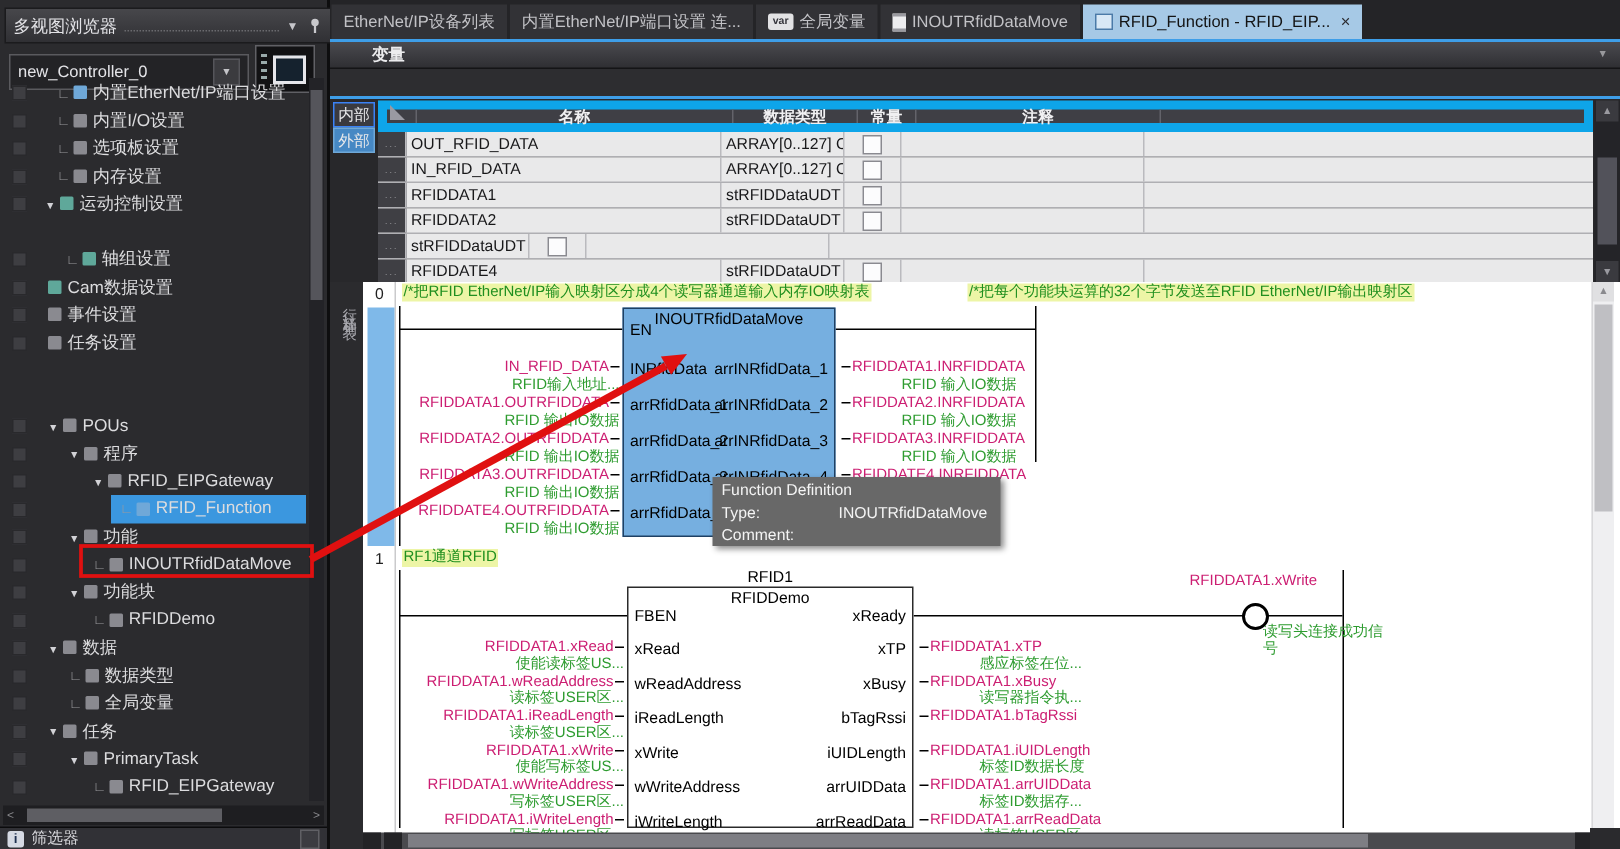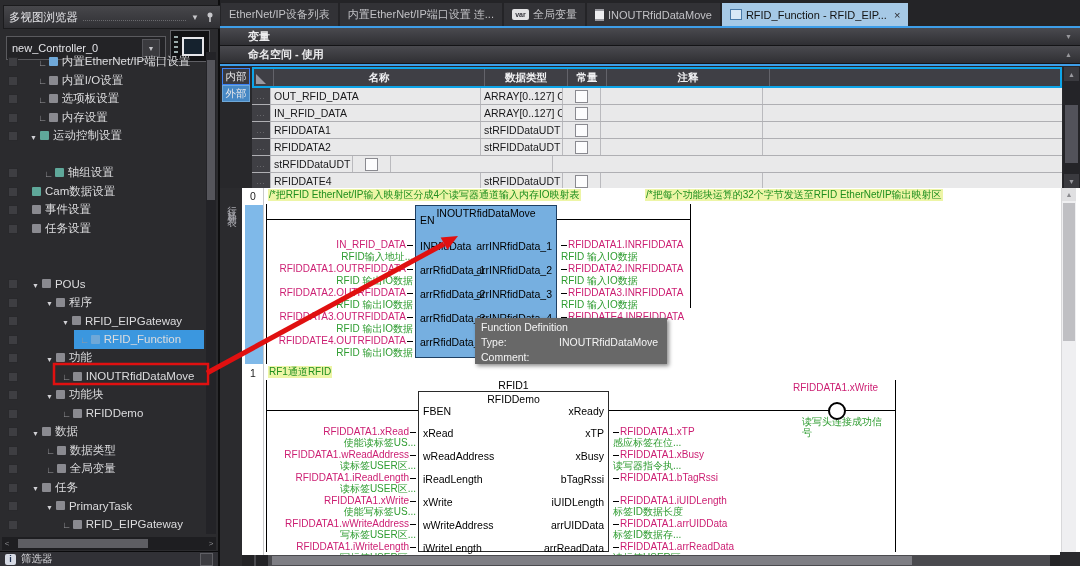--- a/index.html
+++ b/index.html
@@ -56,21 +56,21 @@
   .bar{position:absolute;left:0;width:860px;height:18px;background:linear-gradient(#4A4A4F,#2F2F33);
     border-bottom:1px solid #141416;color:#ECECEE;font-size:11px;font-weight:bold;display:flex;align-items:center;
     padding:0 8px 0 28px;box-sizing:border-box;}
   .bar .arr{margin-left:auto;color:#98989C;font-size:7px;}
   
   .vartable{position:absolute;left:0;top:64px;width:860px;height:124px;background:#28282B;border-top:2px solid #3E9EE8;box-sizing:border-box;}
   .side-tab{position:absolute;left:2px;width:28px;height:17px;font-size:10.5px;color:#E8E8EA;
     display:flex;align-items:center;justify-content:center;border:1px solid #3b82f6;background:#3A3A3F;box-sizing:border-box;}
   .side-tab.active{background:#4688C4;border-color:#6FA8D8;}
   .grid{position:absolute;left:32px;top:1px;width:810px;bottom:0;}
-  .thead{display:flex;height:21px;background:#3F3F45;border:2px solid #0ea5e9;color:#F0F0F2;font-size:10.5px;font-weight:bold;box-sizing:border-box;}
+  .thead{display:flex;height:21px;background:#3F3F45;border:6px solid #0ea5e9;color:#F0F0F2;font-size:10.5px;font-weight:bold;box-sizing:border-box;}
   .thead>div{border-right:1px solid #63636A;display:flex;align-items:center;justify-content:center;position:relative;}
   .c-handle{width:19px;} .c-name{width:210px;} .c-type{width:82px;} .c-const{width:38px;} .c-comment{width:162px;} .c-fill{flex:1;border-right:none!important;}
   .corner::after{content:"";position:absolute;left:2px;bottom:2px;border-left:10px solid #9A9AA2;border-top:10px solid transparent;}
   .trowt{display:flex;height:17px;background:#E9E9EA;border-bottom:1px solid #AFAFB3;color:#18181A;font-size:10.5px;box-sizing:border-box;}
   .trowt>div{border-right:1px solid #BABABE;display:flex;align-items:center;padding:0 3px;box-sizing:border-box;overflow:hidden;white-space:nowrap;}
   .trowt .c-handle{background:#3F3F44;color:#8A8A8E;font-size:7px;letter-spacing:1px;justify-content:center;padding:0;}
   .trowt .c-const{justify-content:center;}
   .cbx{width:11px;height:11px;background:#FCFCFD;border:1px solid #8A8A90;}
   .tbl-vscroll{position:absolute;right:0;top:1px;width:17px;bottom:0;background:#242428;}
   .tbl-vscroll .ab{position:absolute;left:1px;right:1px;height:14px;background:#3A3A3F;color:#9A9AA0;font-size:7px;display:flex;align-items:center;justify-content:center;}
@@ -88,21 +88,21 @@
   .rcomment{position:absolute;font-size:10px;line-height:12px;color:#1F8F1F;background:#EDF5A6;white-space:nowrap;padding:0 1px;}
   .blk{position:absolute;box-sizing:border-box;}
   .blk1{left:195px;top:17px;width:142px;height:153px;background:#76AFE0;border:1px solid #1E4064;}
   .blk2{left:198px;top:203px;width:191px;height:161px;background:#FFF;border:1px solid #2A2A2A;}
   .blk-title{position:absolute;top:1px;left:0;right:0;text-align:center;font-size:10.5px;color:#000;white-space:nowrap;}
   .pin{position:absolute;font-size:10.5px;line-height:12px;color:#000;white-space:nowrap;}
   .inst{position:absolute;text-align:center;font-size:10.5px;color:#000;}
   .labs{position:absolute;}
   .lrow{position:absolute;left:0;right:0;font-size:10px;line-height:11px;white-space:nowrap;}
   .talign-r .lrow{text-align:right;}
-  .mag{color:#CC1E72;} .grn{color:#2E9C30;}
+  .mag{color:#CC1E72;} .grn{color:#2E9C30;padding-left:40px;}
   .wL::after{content:"";display:inline-block;width:6px;border-top:1px solid #000;vertical-align:middle;margin-left:1px;}
   .wR::before{content:"";display:inline-block;width:6px;border-top:1px solid #000;vertical-align:middle;margin-right:1px;}
   .tip{position:absolute;left:255px;top:130px;width:192px;height:46px;background:#686868;color:#F4F4F4;
     font-size:10.5px;line-height:15px;padding:2px 6px;box-shadow:2px 2px 4px rgba(0,0,0,.45);z-index:6;box-sizing:border-box;}
   .tip .row{display:flex;} .tip .lab{width:78px;} 
   .coil{position:absolute;left:608px;top:214px;width:14px;height:14px;border:2px solid #000;border-radius:50%;background:#FFF;z-index:2;}
   .coil-lbl{position:absolute;left:500px;top:194px;width:158px;text-align:right;font-size:10px;line-height:11px;}
   .coil-cmt{position:absolute;left:582px;top:228px;width:86px;font-size:10px;line-height:11px;}
   .ed-vscroll{position:absolute;right:4px;top:0;width:14px;height:364px;background:#EFEFF1;border-left:1px solid #D8D8DA;}
   .ed-vscroll .ab{position:absolute;left:0;right:0;height:13px;background:#E0E0E2;color:#8A8A8E;font-size:7px;display:flex;align-items:center;justify-content:center;}
@@ -313,24 +313,20 @@
           <span>RFID_Function - RFID_EIP...</span>
           <span class="x">×</span>
         </div>
     </div>
     <div class="tabline"></div>
 
     <div class="bar" style="top:28px">
       <span>变量</span>
       <span class="arr">▼</span>
     </div>
-    <div class="bar" style="top:46px">
-      <span>命名空间 - 使用</span>
-      <span class="arr">▲</span>
-    </div>
 
     <div class="vartable">
       <div class="side-tab" style="top:2px">
           <span>内部</span>
         </div>
       <div class="side-tab active" style="top:19px">
           <span>外部</span>
         </div>
       <div class="grid">
         <div class="thead">

